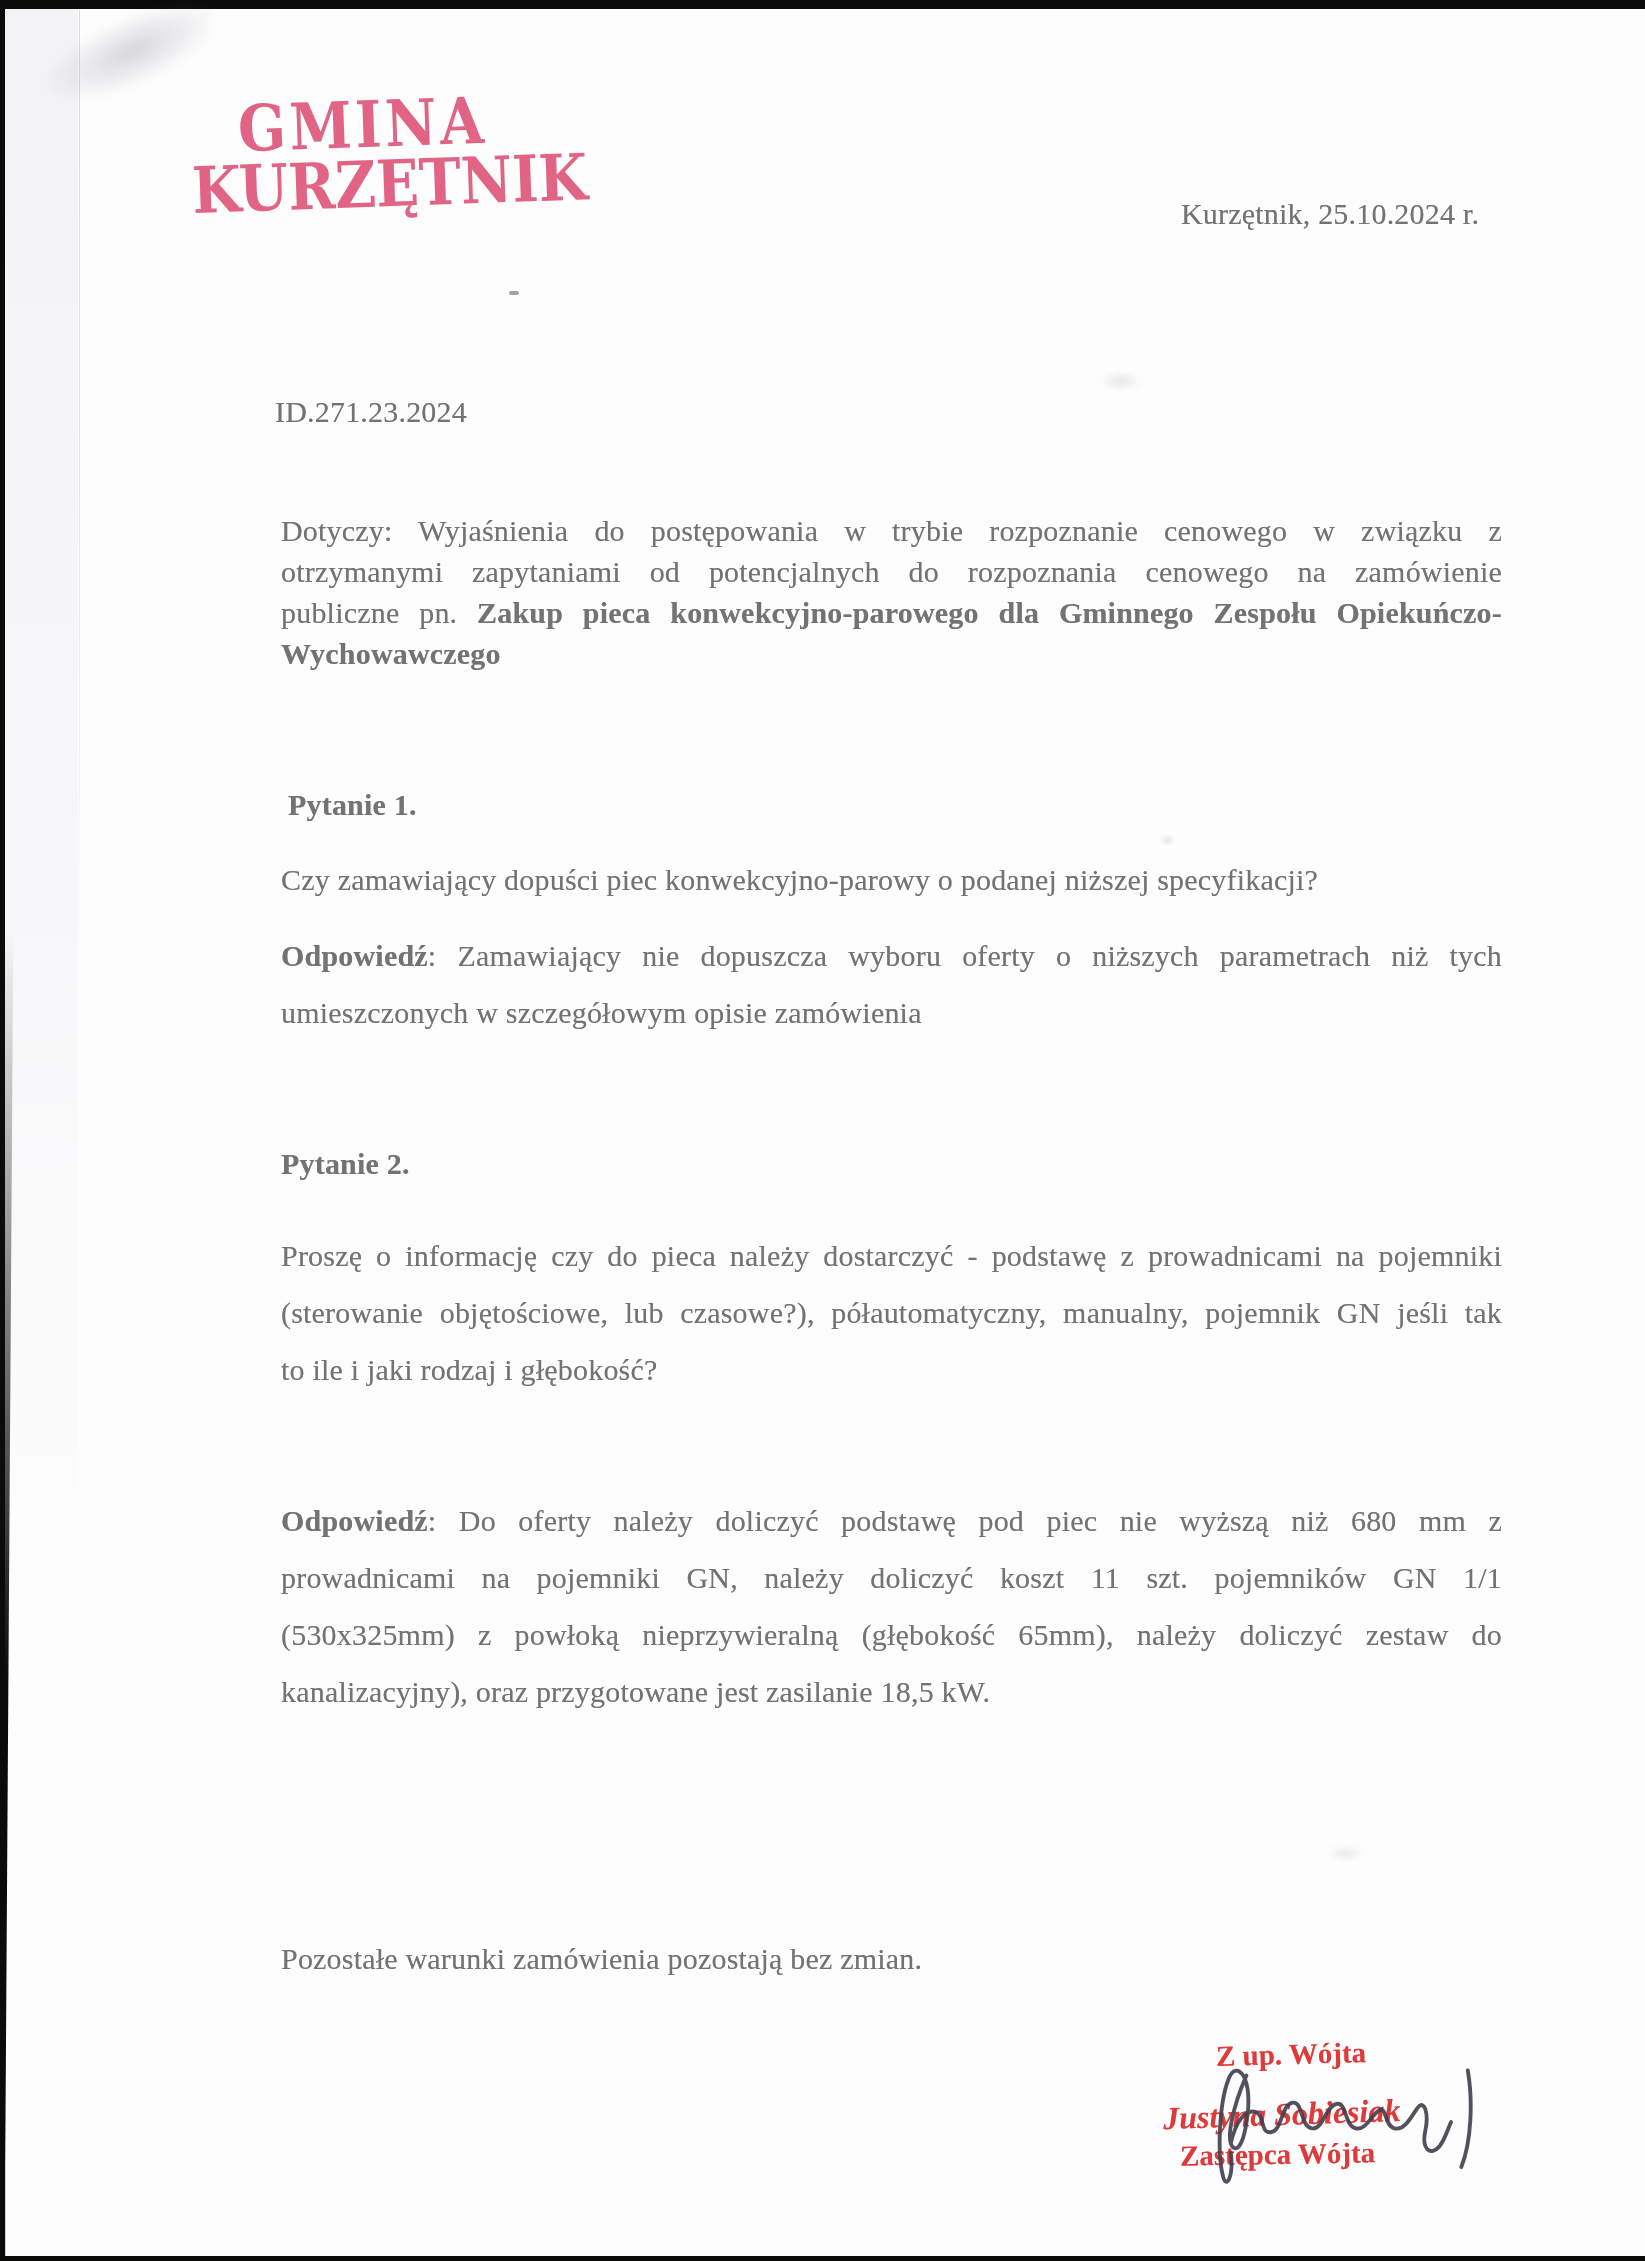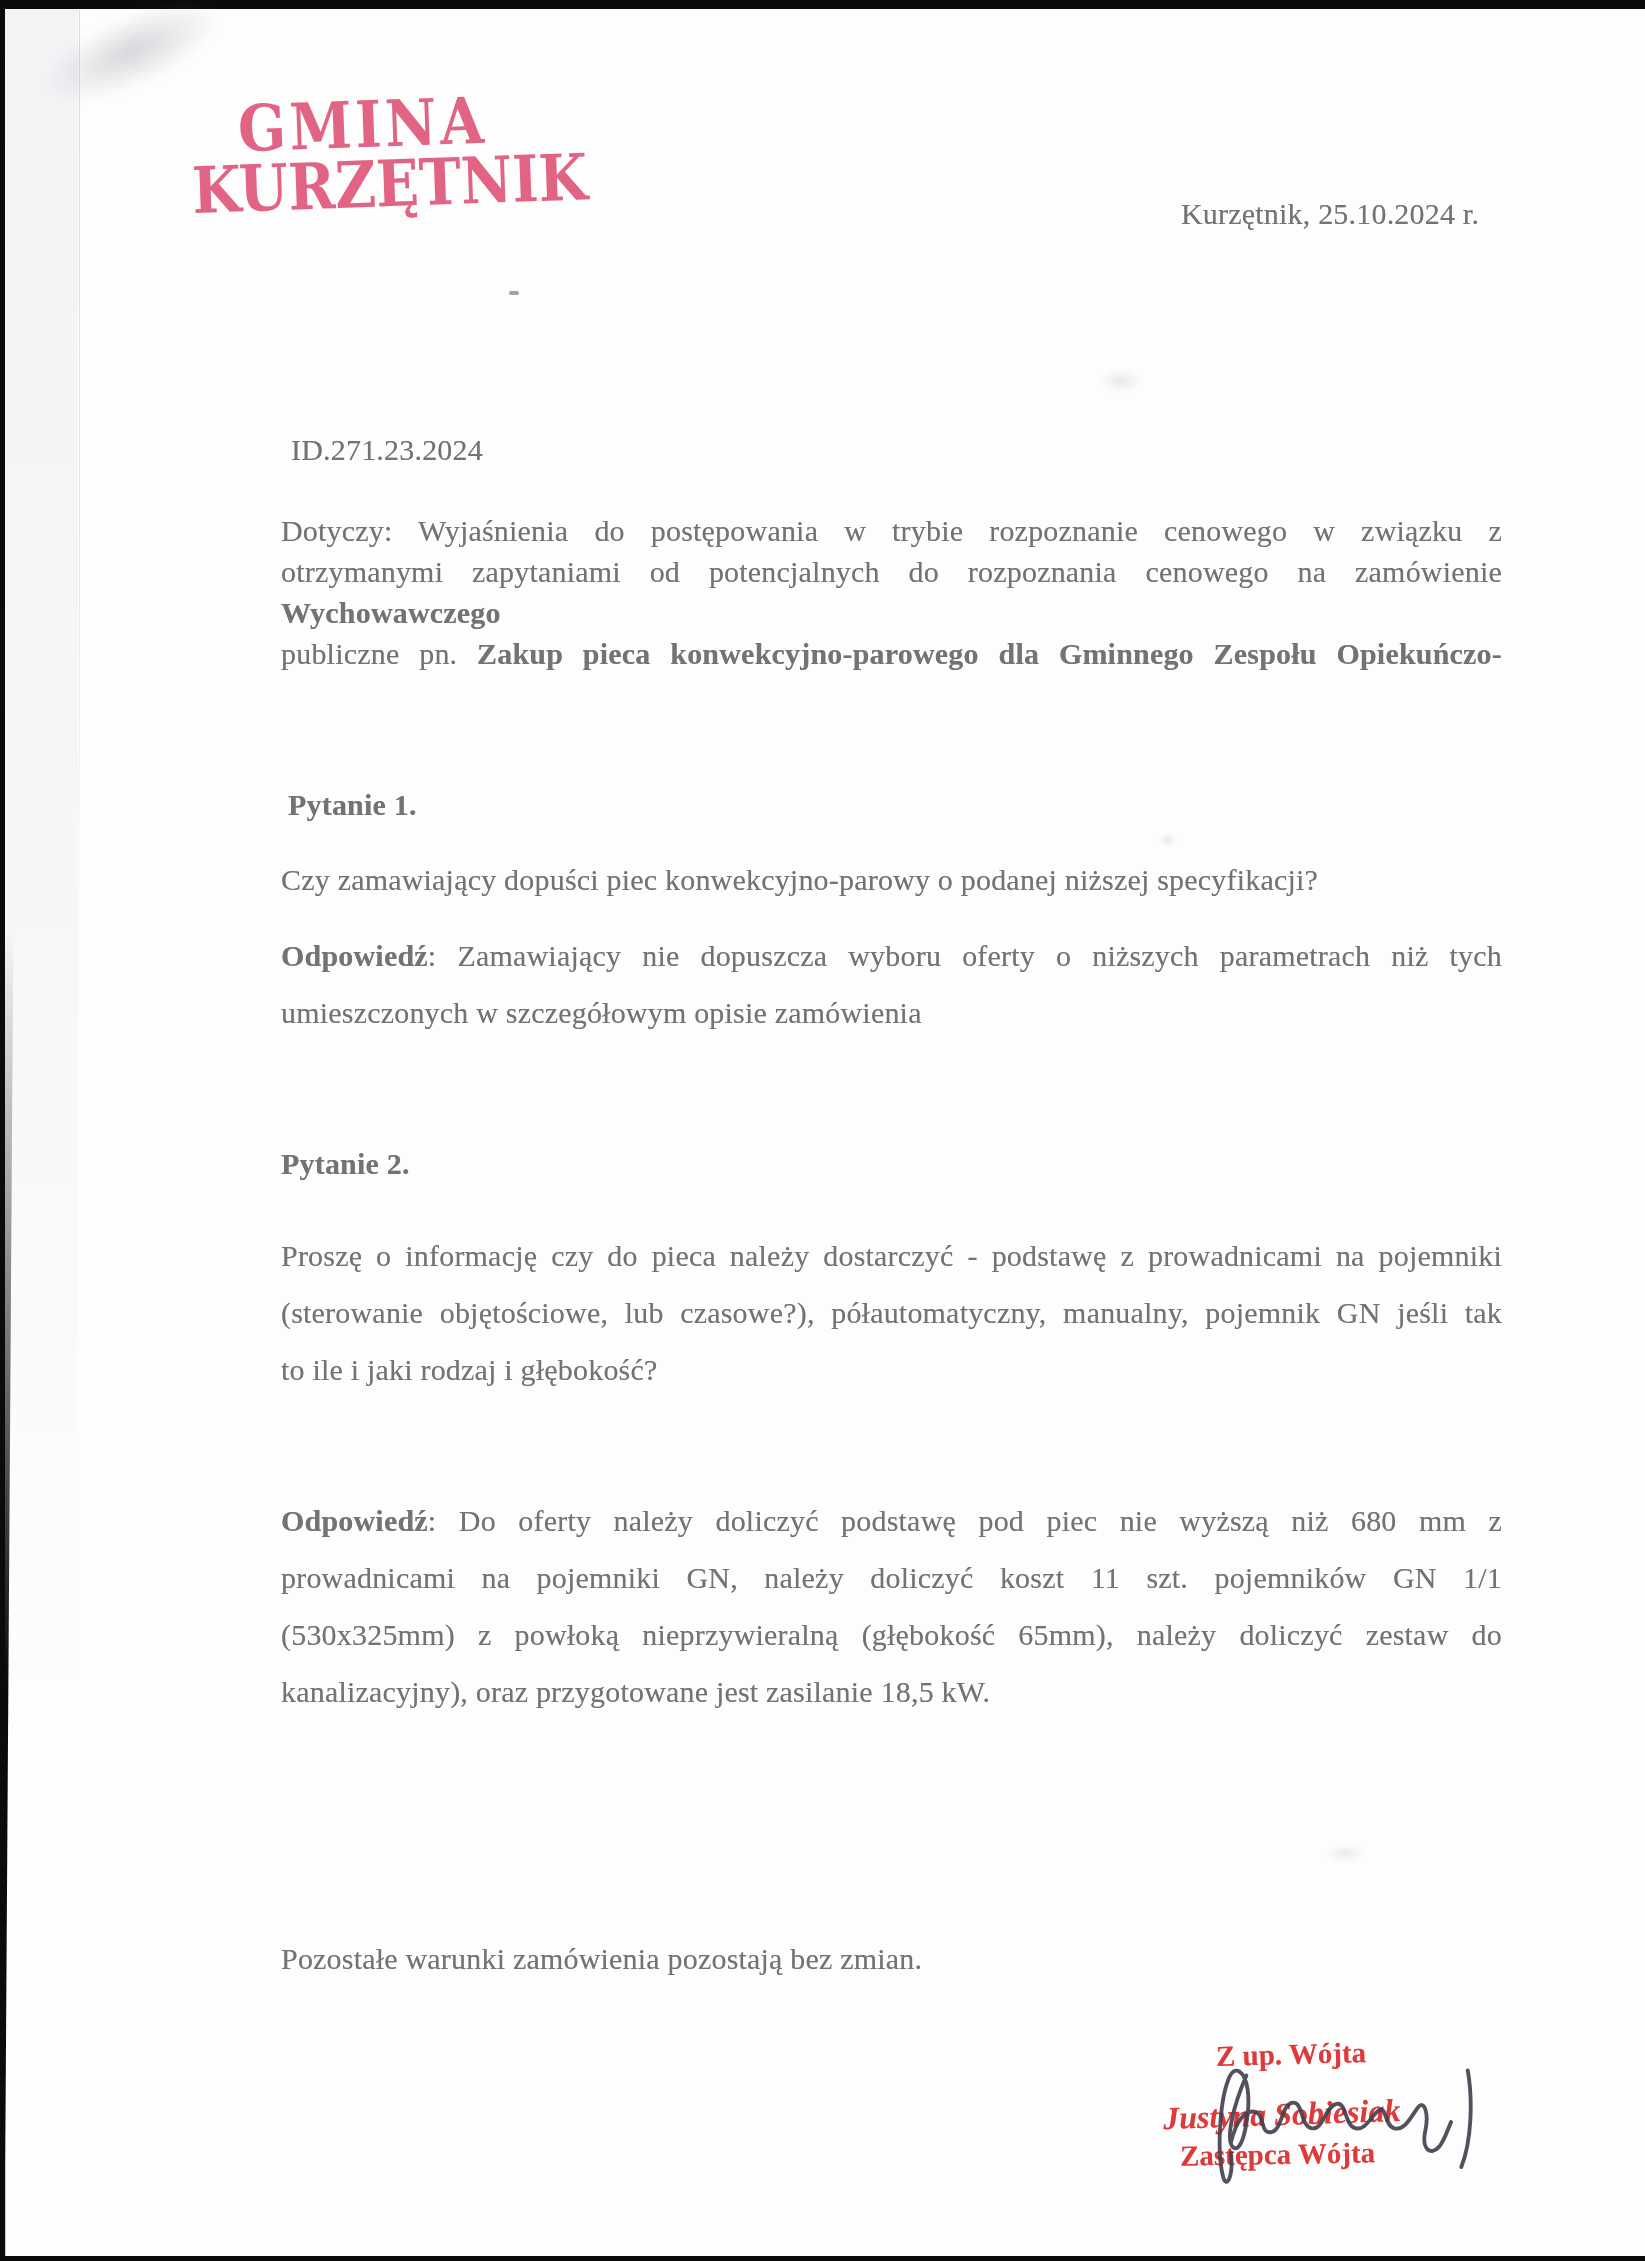--- a/index.html
+++ b/index.html
@@ -62,27 +62,27 @@
   <div class="artifact" id="smudge-dot"></div>
   <div class="artifact" id="smudge-low"></div>
 
   <div id="gmina-stamp" style="color: rgb(224, 88, 122);">
     <span class="sl" id="stamp-line1"><span class="sx">GMINA</span></span>
     <span class="sl" id="stamp-line2"><span class="sx">KURZĘTNIK</span></span>
   </div>
 
   <div class="txt" style="left:1181px;top:197px;">Kurzętnik, 25.10.2024 r.</div>
 
-  <div class="txt" style="left:291px;top:395px;margin-top:38px;">ID.271.23.2024</div>
+  <div class="txt" style="left:275px;top:395px;">ID.271.23.2024</div>
 
   <div class="txt para" id="subject-para" style="left:281px;top:510px;">
       <div class="tline just"><span>Dotyczy: Wyjaśnienia do postępowania w trybie rozpoznanie cenowego w związku z</span></div>
       <div class="tline just"><span>otrzymanymi zapytaniami od potencjalnych do rozpoznania cenowego na zamówienie</span></div>
+      <div class="tline just"><span>publiczne pn. </span><span class="bold">Zakup pieca konwekcyjno-parowego dla Gminnego Zespołu Opiekuńczo-</span></div>
       <div class="tline"><span class="bold">Wychowawczego</span></div>
-      <div class="tline just"><span>publiczne pn. </span><span class="bold">Zakup pieca konwekcyjno-parowego dla Gminnego Zespołu Opiekuńczo-</span></div>
     </div>
 
   <div class="txt bold" style="left:288px;top:788px;">Pytanie 1.</div>
   <div class="txt" style="left:281px;top:863px;">Czy zamawiający dopuści piec konwekcyjno-parowy o podanej niższej specyfikacji?</div>
 
   <div class="txt para" id="answer1-para" style="left:281px;top:927px;">
       <div class="tline just"><span class="bold">Odpowiedź</span><span>: Zamawiający nie dopuszcza wyboru oferty o niższych parametrach niż tych</span></div>
       <div class="tline"><span>umieszczonych w szczegółowym opisie zamówienia</span></div>
     </div>
 

